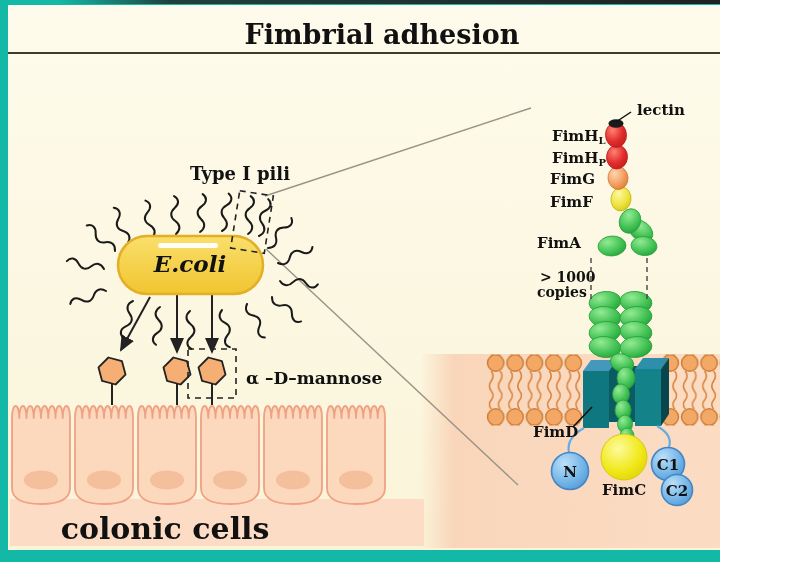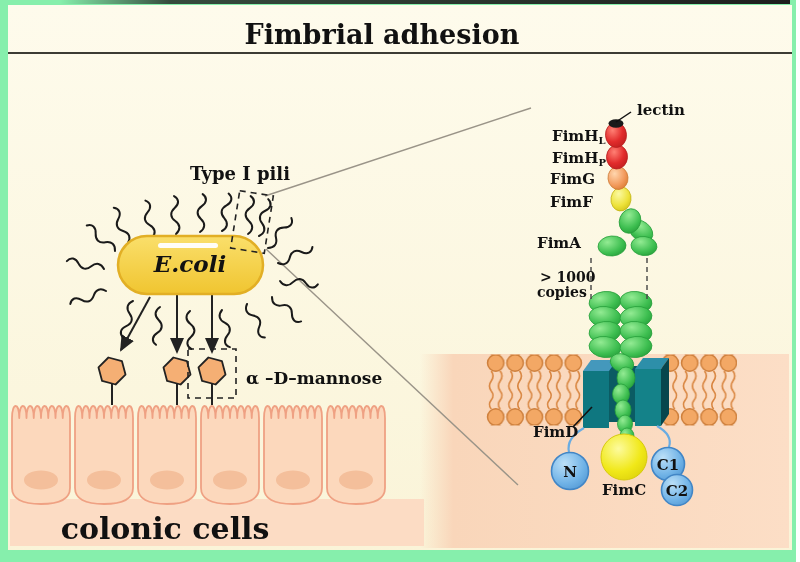--- a/index.html
+++ b/index.html
@@ -1,16 +1,16 @@
 <!DOCTYPE html>
 <html><head>
 <meta charset="utf-8">
 <style>
   html,body{margin:0;padding:0;background:#ffffff;}
-  .page{position:relative;width:796px;height:562px;background:#86efac;overflow:hidden;
+  .page{position:relative;width:720px;height:562px;background:#14b8a6;overflow:hidden;
         font-family:"DejaVu Serif","Liberation Serif",serif;}
   svg{position:absolute;left:0;top:0;}
   text{font-family:"DejaVu Serif","Liberation Serif",serif;fill:#111;}
 </style>
 </head>
 <body>
 
 <div class="page">
 <svg width="800" height="562" viewBox="0 0 800 562">
   <defs>

